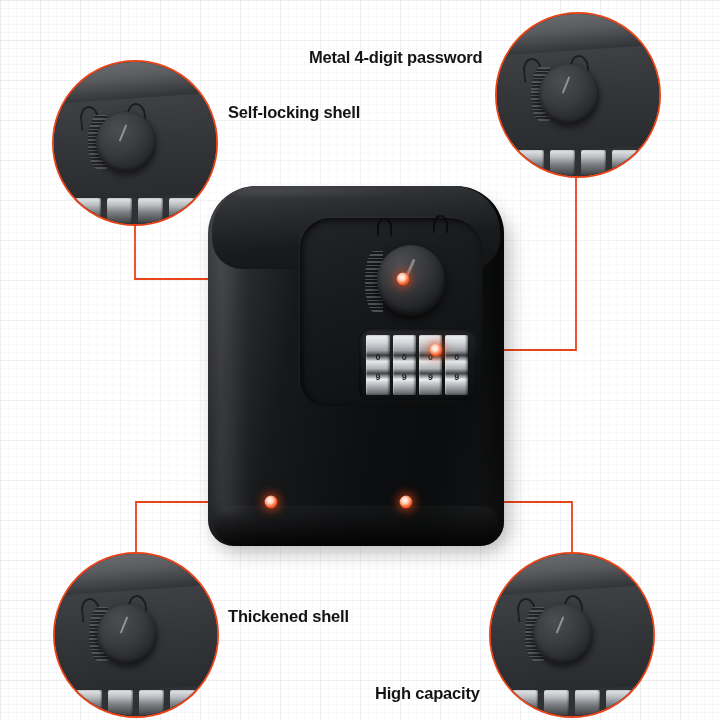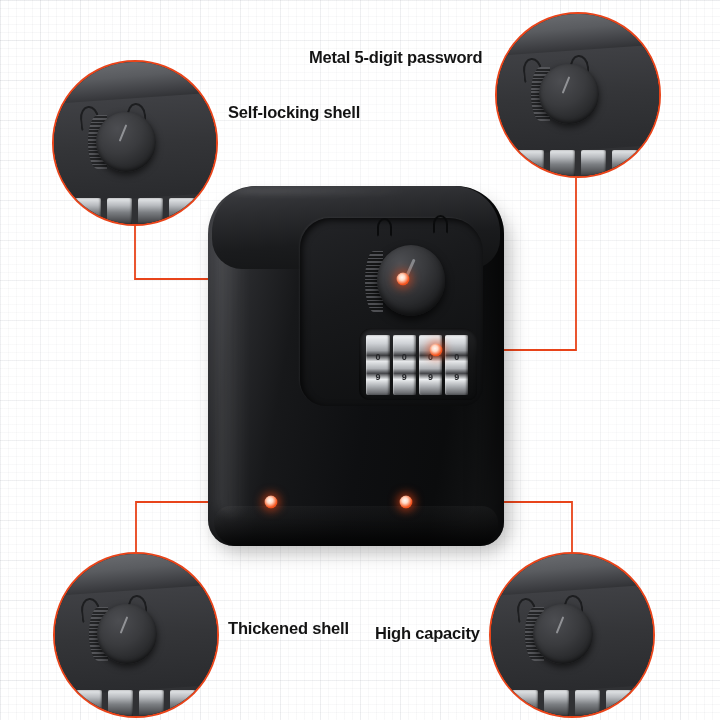--- a/index.html
+++ b/index.html
@@ -355,18 +355,18 @@
         <div class="d"></div>
       </div>
     </div>
   </div>
 
   <div class="dot" style="left:403px;top:279px;"></div>
   <div class="dot" style="left:436px;top:350px;"></div>
   <div class="dot" style="left:271px;top:502px;"></div>
   <div class="dot" style="left:406px;top:502px;"></div>
 
-  <div class="label" style="left:309px;top:48px;">Metal 5-digit password</div>
+  <div class="label" style="left:309px;top:48px;">Metal 4-digit password</div>
   <div class="label" style="left:228px;top:103px;">Self-locking shell</div>
-  <div class="label" style="left:228px;top:607px;margin-top:12px;">Thickened shell</div>
-  <div class="label" style="left:375px;top:624px;text-align:right;">High capacity</div>
+  <div class="label" style="left:228px;top:607px;">Thickened shell</div>
+  <div class="label" style="left:375px;top:684px;text-align:right;">High capacity</div>
 
 </div>
 
 </body></html>

